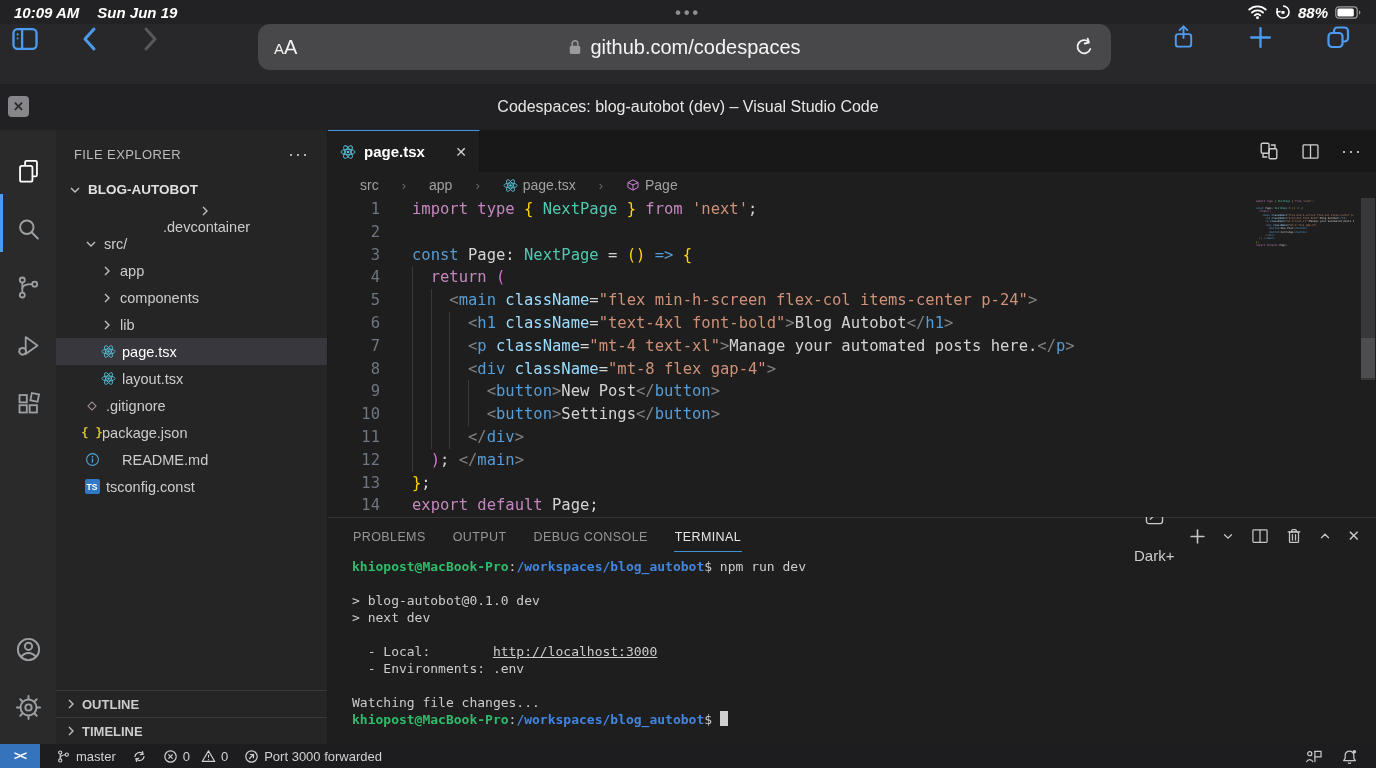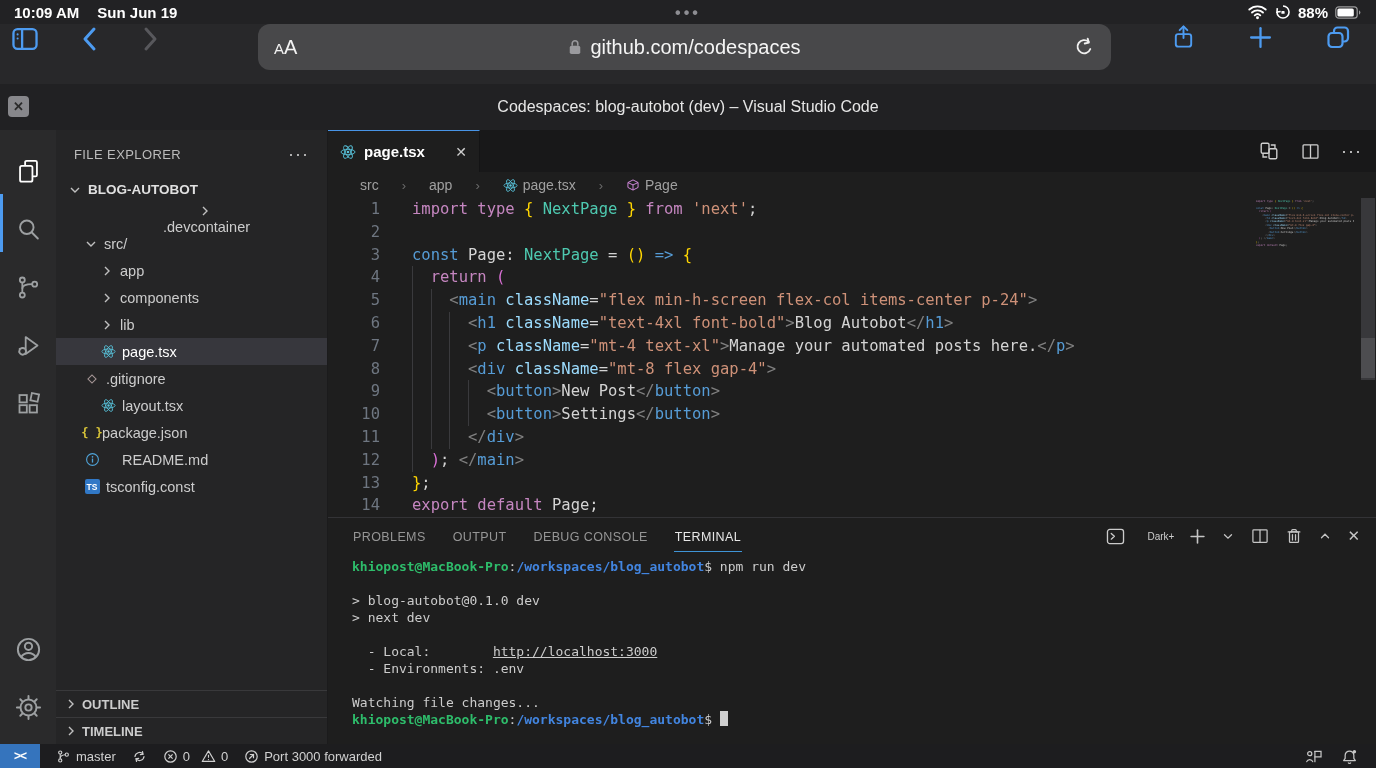--- a/index.html
+++ b/index.html
@@ -3,21 +3,21 @@
 <meta charset="utf-8">
 <style>
   * { margin:0; padding:0; box-sizing:border-box; }
   html,body { background:#000; }
   .screen{ width:1376px; height:768px; position:relative; overflow:hidden;
            font-family:"Liberation Sans", sans-serif; background:#1e1e1e; color:#d4d4d4;
            display:flex; flex-direction:column;}
   svg{display:block}
 
   
-  .ios-bar{height:24px; background:#222224; display:flex; align-items:center; padding:0 14px; flex:0 0 auto; position:relative;}
+  .ios-bar{height:24px; background:#222224; display:flex; align-items:center; padding:0 14px; flex:0 0 auto; position:relative;font-style:italic;}
   .ios-left{display:flex; gap:18px; align-items:center; font-size:15px; font-weight:bold; color:#fff;}
   .ios-dots{position:absolute; left:50%; top:4px; transform:translateX(-50%); color:#8e8e93; font-size:16px; letter-spacing:3px; font-weight:bold;}
   .ios-right{margin-left:auto; display:flex; align-items:center; gap:7px; color:#fff; font-size:15px; font-weight:bold;}
 
   
   .safari{height:60px; background:#28282a; display:flex; align-items:flex-start; padding:0 10px; gap:8px; flex:0 0 auto;}
   .saf-left{display:flex; align-items:center; gap:40px; width:240px;}
   .blue{color:#4d9bf0;}
   .gray-dis{color:#58585c;}
   .url-pill{flex:1; height:46px; background:#48484a; border-radius:12px; display:flex; align-items:center; padding:0 16px; margin-right:52px; position:relative;}
@@ -82,21 +82,21 @@
   .edit-scrollbar{position:absolute; top:0; right:0; width:16px; height:100%;}
   .edit-thumb{position:absolute; top:0; right:1px; width:14px; height:182px; background:#38383b;}
   .edit-thumb-hot{position:absolute; top:140px; right:1px; width:14px; height:40px; background:#4d4d50;}
 
   
   .panel{flex:1; background:#1e1e1e; border-top:1px solid #333336; display:flex; flex-direction:column; min-height:0;}
   .panel-head{height:36px; display:flex; align-items:center; padding:0 16px 0 24px; flex:0 0 auto;}
   .panel-tab{font-size:12.5px; letter-spacing:.4px; color:#969696; margin-right:25px; padding:9px 1px 7px; border-bottom:1.5px solid transparent;}
   .panel-tab.active{color:#e7e7e7; border-bottom-color:#3f94d6;}
   .panel-actions{margin-left:auto; display:flex; align-items:center; gap:15px; color:#c5c5c5;}
-  .shell-label{font-size:10px; color:#cccccc; display:flex; align-items:center; gap:22px;}
+  .shell-label{font-size:15px; color:#cccccc; display:flex; align-items:center; gap:22px;flex-direction:column;}
   .terminal{flex:1; padding:4px 0 0 24px; font-family:"DejaVu Sans Mono",monospace; font-size:13px; overflow:hidden;}
   .t-line{height:17px; line-height:17px; white-space:pre; color:#cccccc;}
   .t-g{color:#2ebd6b; font-weight:bold;} .t-b{color:#4285e0; font-weight:bold;}
   .t-y{color:#d6d335; font-weight:bold;} .t-w{color:#cccccc;} .t-wu{color:#cccccc; text-decoration:underline;}
   .t-cur{display:inline-block; width:8px; height:15px; background:#cfcfcf; vertical-align:-2px;}
 
   
   .statusbar{height:24px; background:#1d1d1f; display:flex; align-items:center; font-size:13px; color:#d0d0d0; flex:0 0 auto;}
   .sb-remote{width:40px; height:100%; background:#3574bd; color:#fff; display:flex; align-items:center; justify-content:center; font-weight:bold; font-size:12px; letter-spacing:-1px;}
   .sb-item{display:flex; align-items:center; gap:5px; margin-left:16px;}
@@ -333,40 +333,40 @@
                 <g fill="none" stroke="#58c4dc" stroke-width="0.9">
                   <ellipse cx="8" cy="8" rx="7" ry="2.7"></ellipse>
                   <ellipse cx="8" cy="8" rx="7" ry="2.7" transform="rotate(60 8 8)"></ellipse>
                   <ellipse cx="8" cy="8" rx="7" ry="2.7" transform="rotate(120 8 8)"></ellipse>
                 </g>
                 <circle cx="8" cy="8" r="1.3" fill="#58c4dc"></circle>
               </svg>
             </span>
             <span class="tlabel" style="margin-left: 4px;">page.tsx</span>
           </div>
-          <div class="tree-row" style="padding-left: 26px;">
-            <span class="ficon">
-              <svg viewBox="0 0 16 16" width="14" height="14">
-                <rect x="4.7" y="4.7" width="6.6" height="6.6" transform="rotate(45 8 8)" fill="none" stroke="#a39494" stroke-width="1.2"></rect>
-              </svg>
-            </span>
-            <span class="tlabel" style="margin-left: 4px;">.gitignore</span>
-          </div>
           <div class="tree-row" style="padding-left: 42px;">
             <span class="ficon">
               <svg viewBox="0 0 16 16" width="15" height="15">
                 <g fill="none" stroke="#58c4dc" stroke-width="0.9">
                   <ellipse cx="8" cy="8" rx="7" ry="2.7"></ellipse>
                   <ellipse cx="8" cy="8" rx="7" ry="2.7" transform="rotate(60 8 8)"></ellipse>
                   <ellipse cx="8" cy="8" rx="7" ry="2.7" transform="rotate(120 8 8)"></ellipse>
                 </g>
                 <circle cx="8" cy="8" r="1.3" fill="#58c4dc"></circle>
               </svg>
             </span>
             <span class="tlabel" style="margin-left: 4px;">layout.tsx</span>
+          </div>
+          <div class="tree-row" style="padding-left: 26px;">
+            <span class="ficon">
+              <svg viewBox="0 0 16 16" width="14" height="14">
+                <rect x="4.7" y="4.7" width="6.6" height="6.6" transform="rotate(45 8 8)" fill="none" stroke="#a39494" stroke-width="1.2"></rect>
+              </svg>
+            </span>
+            <span class="tlabel" style="margin-left: 4px;">.gitignore</span>
           </div>
           <div class="tree-row" style="padding-left: 26px;">
             <span class="ficon">
               <span class="icon-braces">{ }</span>
             </span>
             <span class="tlabel" style="margin-left: 0;">package.json</span>
           </div>
           <div class="tree-row" style="padding-left: 26px;">
             <span class="ficon">
               <svg viewBox="0 0 16 16" width="15" height="15">

